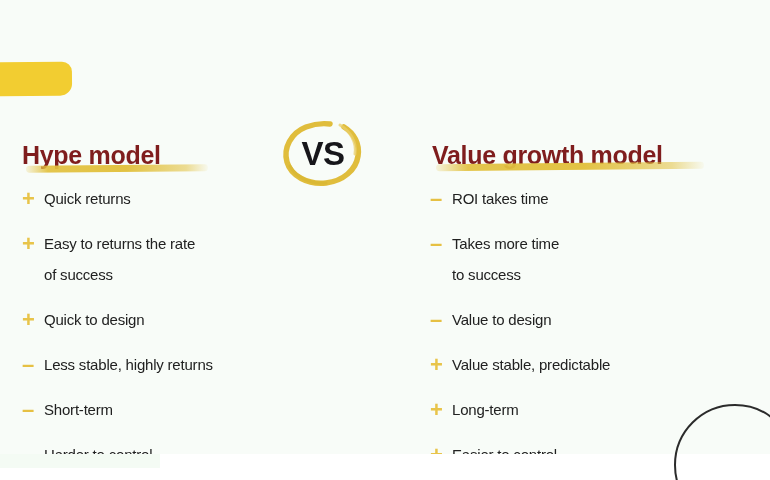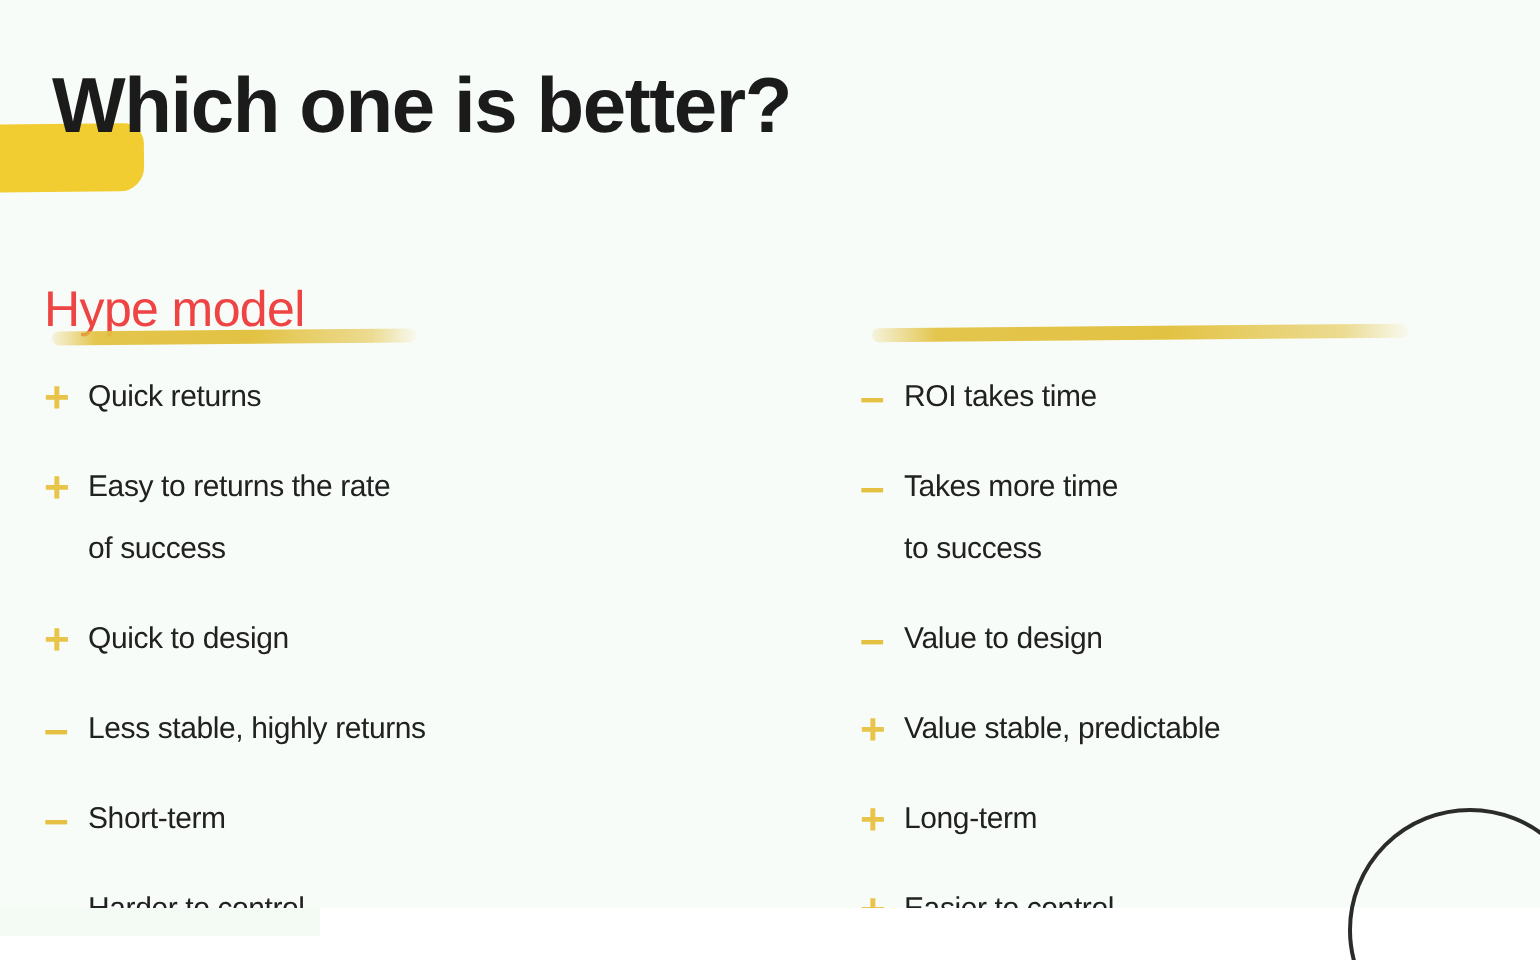--- a/index.html
+++ b/index.html
@@ -51,23 +51,23 @@
     letter-spacing: -0.7px;
     color: #1b1b1b;
     white-space: nowrap;
   }
 
   
   .heading {
     position: absolute;
     font-size: 25px;
     line-height: 30px;
-    font-weight: 400;
+    font-weight: 700;
     letter-spacing: -0.3px;
-    color: #ef4444;
+    color: #7f1d1d;
     white-space: nowrap;
   }
   .heading-left  { left: 22px;  top: 140px; }
   .heading-right { left: 432px; top: 140px; }
 
   .underline-stroke {
     position: absolute;
     height: 7px;
     background: linear-gradient(90deg,
                 rgba(226,193,63,0.15) 0%,
@@ -174,28 +174,36 @@
     background: #f4fbf4;
   }
 </style>
 </head>
 <body>
 
 <div class="slide">
 
   <div class="title-zone">
     <div class="title-block"></div>
-    <div class="title-text">Which one is better?</div>
   </div>
 
   <div class="heading heading-left">Hype model</div>
   <div class="underline-stroke underline-left"></div>
 
+  <div class="heading heading-right">Value growth model</div>
   <div class="underline-stroke underline-right"></div>
 
+  <div class="vs-badge">
+    <svg class="vs-ring" viewBox="0 0 90 72">
+      <path d="M66 9 C76 15 82 26 80 38 C78 52 65 63 48 65 C30 67 13 58 9 44 C5 30 13 15 28 9 C36 6 44 5 52 6" fill="none" stroke="#e0bd3c" stroke-width="5.5" stroke-linecap="round"></path>
+      <path d="M62 7 C72 13 79 24 77 36" fill="none" stroke="#e9cf6a" stroke-width="3" stroke-linecap="round" opacity="0.75"></path>
+      <path d="M12 48 C18 60 33 66 48 65" fill="none" stroke="#d8b633" stroke-width="3" stroke-linecap="round" opacity="0.8"></path>
+    </svg>
+    <div class="vs-text">VS</div>
+  </div>
 
   <div class="column col-left">
     <div class="item">
       <span class="marker">+</span>
       <span class="item-text">Quick returns</span>
     </div>
     <div class="item">
       <span class="marker">+</span>
       <span class="item-text">Easy to returns the rate
 of success</span>

